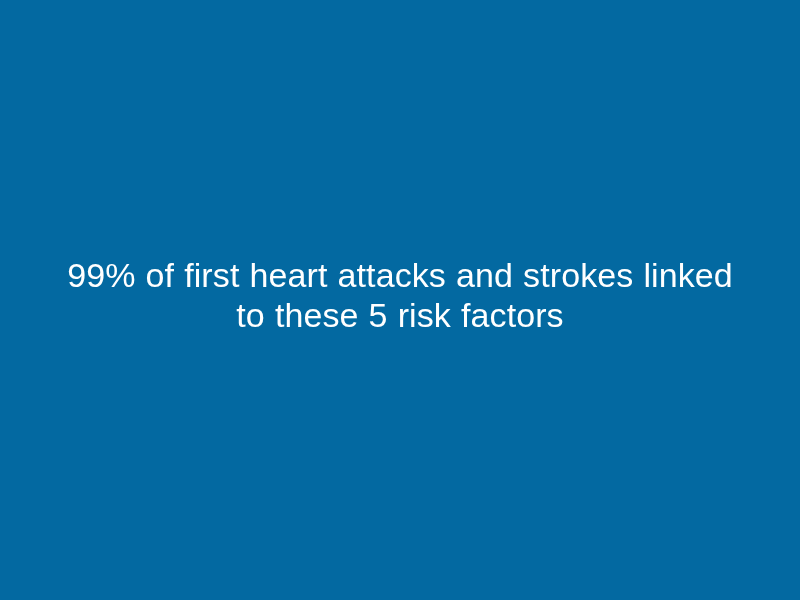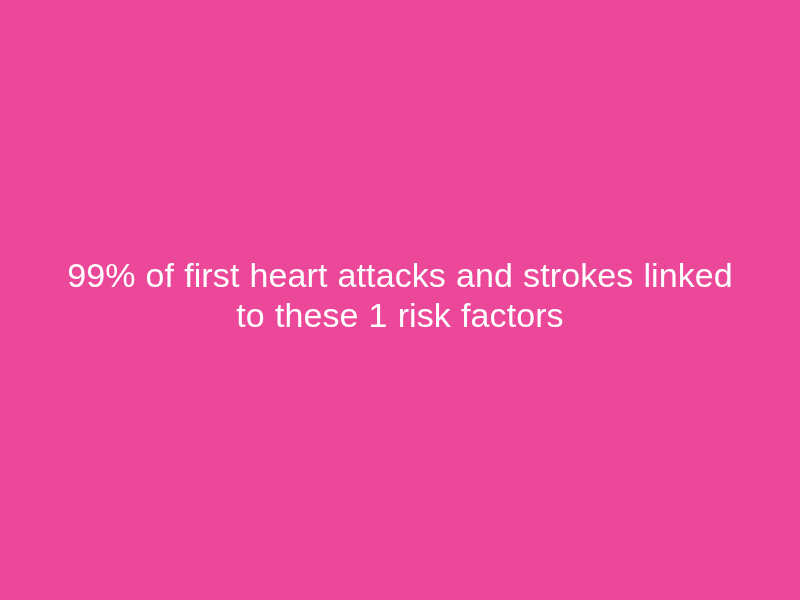--- a/index.html
+++ b/index.html
@@ -14,21 +14,21 @@
     overflow: hidden;
     font-family: "Liberation Sans", sans-serif;
     background: #fc6262;
   }
 
   .card {
     position: relative;
     box-sizing: border-box;
     width: 800px;
     height: 600px;
-    background: #ec4899;
+    background: #0369a1;
     display: flex;
     align-items: center;
     justify-content: center;
   }
 
   .headline-block {
     width: 720px;
     margin-top: -10px;
     text-align: center;
   }
@@ -52,17 +52,17 @@
   }
 </style>
 </head>
 <body>
 
 <div class="card">
 
   <div class="headline-block">
     <h1 class="headline">
       <span class="line">99% of first heart attacks and strokes linked</span>
-      <span class="line">to these 1 risk factors</span>
+      <span class="line">to these 5 risk factors</span>
     </h1>
   </div>
 
 </div>
 
 </body></html>

